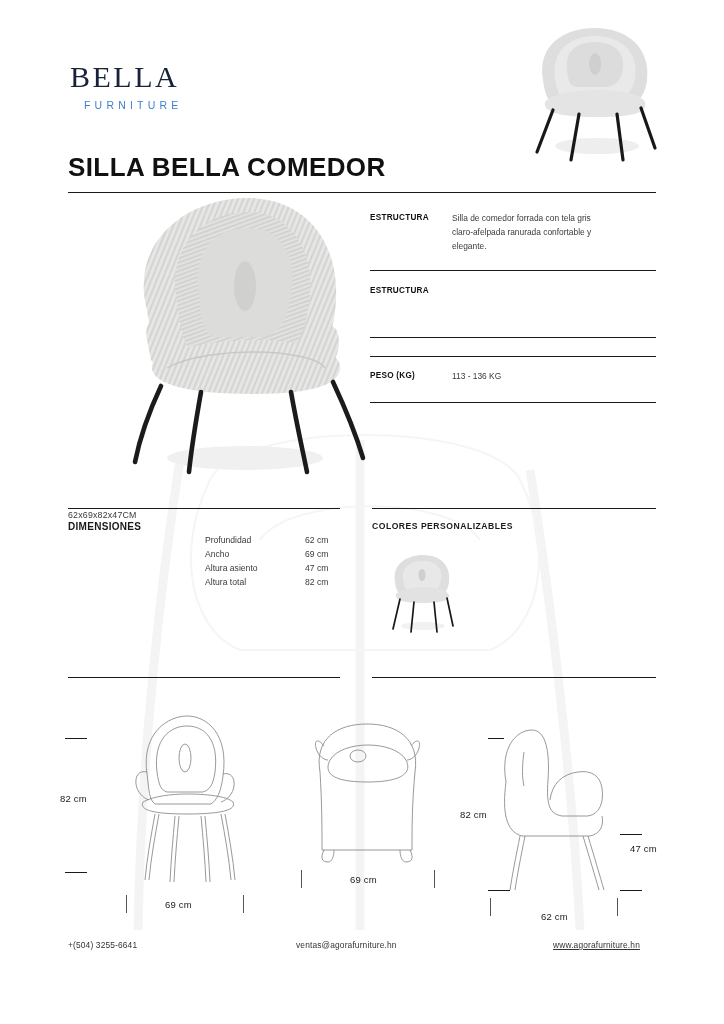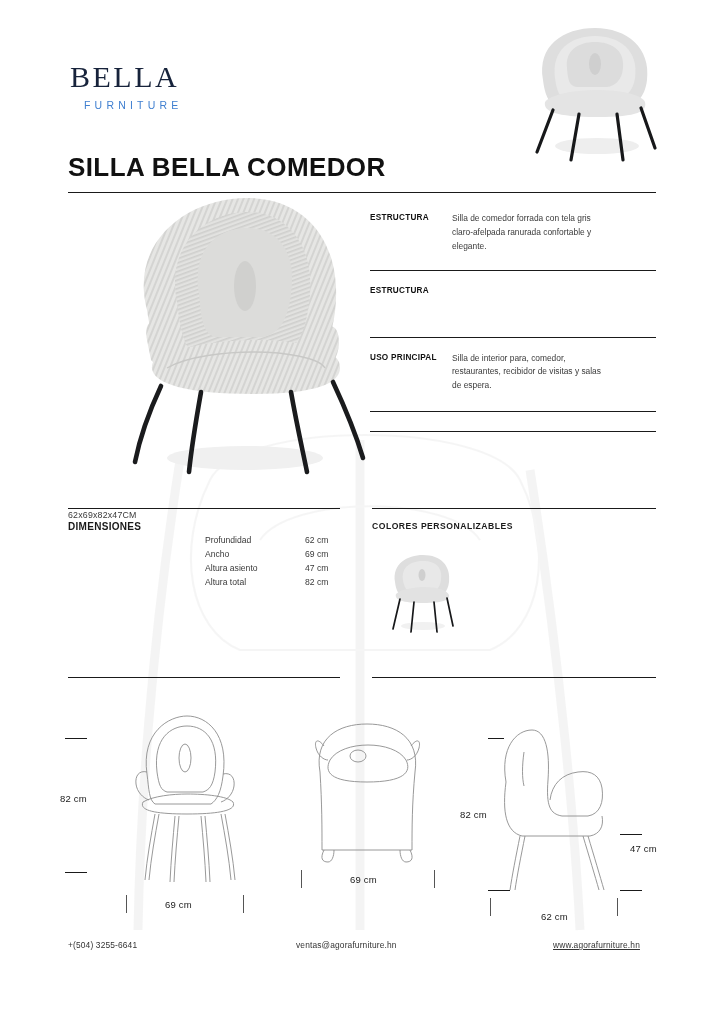--- a/index.html
+++ b/index.html
@@ -145,28 +145,26 @@
 claro-afelpada ranurada confortable y
 elegante.</div>
     </div>
     <div class="spec-sep" style="margin:16px 0 14px;"></div>
 
     <div class="spec-row">
       <div class="spec-key">ESTRUCTURA</div>
     </div>
     <div class="spec-sep" style="margin:42px 0 14px;"></div>
 
+    <div class="spec-sep" style="margin:18px 0 13px;"></div>
+
     <div class="spec-row">
-      <div class="spec-key">USO PRINCIPAL</div>
-      <div class="spec-val">Silla de interior para, comedor,
-restaurantes, recibidor de visitas y salas
-de espera.</div>
-    </div>
-    <div class="spec-sep" style="margin:18px 0 13px;"></div>
-
+      <div class="spec-key">PESO (KG)</div>
+      <div class="spec-val">113 - 136 KG</div>
+    </div>
     <div class="spec-sep" style="margin:19px 0 0;"></div>
   </div>
 
   <div class="rule" style="left:68px; top:508px; width:272px;"></div>
   <div class="rule" style="left:372px; top:508px; width:284px;"></div>
 
   <div class="dim-head">DIMENSIONES</div>
   <div class="dim-code">62x69x82x47CM</div>
   <div class="dim-list">
     <div class="dim-line">

